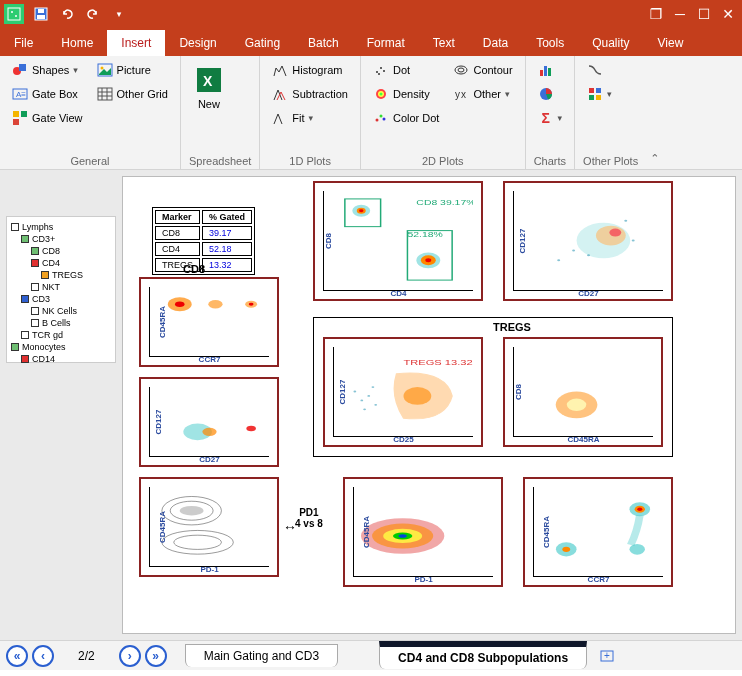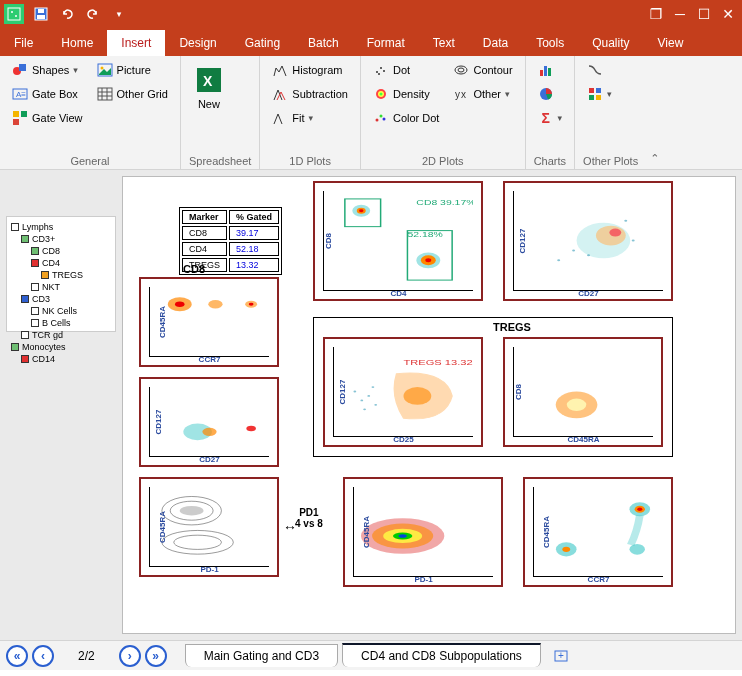--- a/index.html
+++ b/index.html
@@ -21,44 +21,44 @@
 .ribbon-group-label { text-align: center; color: #666; font-size: 11px; padding-top: 2px; }
 .ribbon-group-body { flex: 1; display: flex; gap: 6px; align-items: flex-start; }
 .rb-col { display: flex; flex-direction: column; gap: 4px; }
 .rb-item { display: flex; align-items: center; gap: 4px; padding: 2px 4px; cursor: pointer; white-space: nowrap; }
 .rb-big { display: flex; flex-direction: column; align-items: center; gap: 2px; padding: 4px; cursor: pointer; }
 .rb-icon { width: 16px; height: 16px; display: inline-flex; align-items: center; justify-content: center; }
 .rb-big-icon { width: 32px; height: 32px; display: flex; align-items: center; justify-content: center; }
 .dd { font-size: 9px; color: #555; }
 
 .workspace { height: 470px; background: #eaeaea; display: flex; padding: 6px; gap: 6px; overflow: hidden; }
-.tree-panel { width: 110px; height: 116px; background: #fff; border: 1px solid #ccc; margin-top: 40px; padding: 4px; font-size: 9px; line-height: 12px; }
+.tree-panel { width: 110px; height: 147px; background: #fff; border: 1px solid #ccc; margin-top: 40px; padding: 4px; font-size: 9px; line-height: 12px; }
 .tree-row { display: flex; align-items: center; gap: 3px; white-space: nowrap; }
 .tree-row.ind1 { padding-left: 10px; align-items: center; }
 .tree-row.ind2 { padding-left: 20px; }
 .tree-row.ind3 { padding-left: 30px; }
 .sq { width: 8px; height: 8px; border: 1px solid #333; display: inline-block; }
 
 .canvas { flex: 1; background: #fff; border: 1px solid #bbb; position: relative; padding: 6px; overflow: hidden; }
-.mtable { border: 1px solid #000; font-size: 9px; position: absolute; left: 56px; top: 30px; background: #fff; }
+.mtable { border: 1px solid #000; font-size: 9px; position: absolute; left: 29px; top: 30px; background: #fff; }
 .mtable td, .mtable th { border: 1px solid #000; padding: 1px 6px; }
 .mtable th { font-weight: bold; text-align: left; }
 .mtable .v { color: #00d; }
 
 .plot { position: absolute; border: 2px solid #8b2222; background: #fff; }
 .plot-inner { position: absolute; inset: 8px; border-left: 1px solid #000; border-bottom: 1px solid #000; }
 .axis-y { position: absolute; left: -4px; top: 50%; transform: translateY(-50%) rotate(-90deg); font-size: 8px; color: #2a4a9e; font-weight: bold; white-space: nowrap; }
 .axis-x { position: absolute; bottom: -8px; left: 50%; transform: translateX(-50%); font-size: 8px; color: #2a4a9e; font-weight: bold; }
 .heading { position: absolute; font-weight: bold; font-size: 11px; }
 
 .status { height: 30px; background: #f3f3f3; border-top: 1px solid #d4d4d4; display: flex; align-items: center; padding: 0 6px; gap: 4px; }
 .nav-btn { width: 22px; height: 22px; border-radius: 50%; background: #fff; border: 2px solid #2a5fd0; color: #2a5fd0; display: flex; align-items: center; justify-content: center; font-weight: bold; cursor: pointer; font-size: 12px; }
 .page-ind { padding: 0 20px; font-size: 12px; }
 .btab { padding: 4px 18px; border: 1px solid #aaa; background: #fff; font-size: 12px; cursor: pointer; border-bottom: none; border-radius: 0 0 6px 6px; }
-.btab.active { border-top: 2px solid #0f172a; font-weight: normal; margin-top: -1px; }
+.btab.active { border-top: 6px solid #0f172a; font-weight: bold; margin-top: -1px; margin-left: 37px; }
 
 svg.scatter { width: 100%; height: 100%; }
 </style>
 </head>
 <body>
 
 <div class="titlebar">
   <div class="titlebar-left">
     <div class="app-logo">
       <svg width="14" height="14" viewBox="0 0 14 14">

